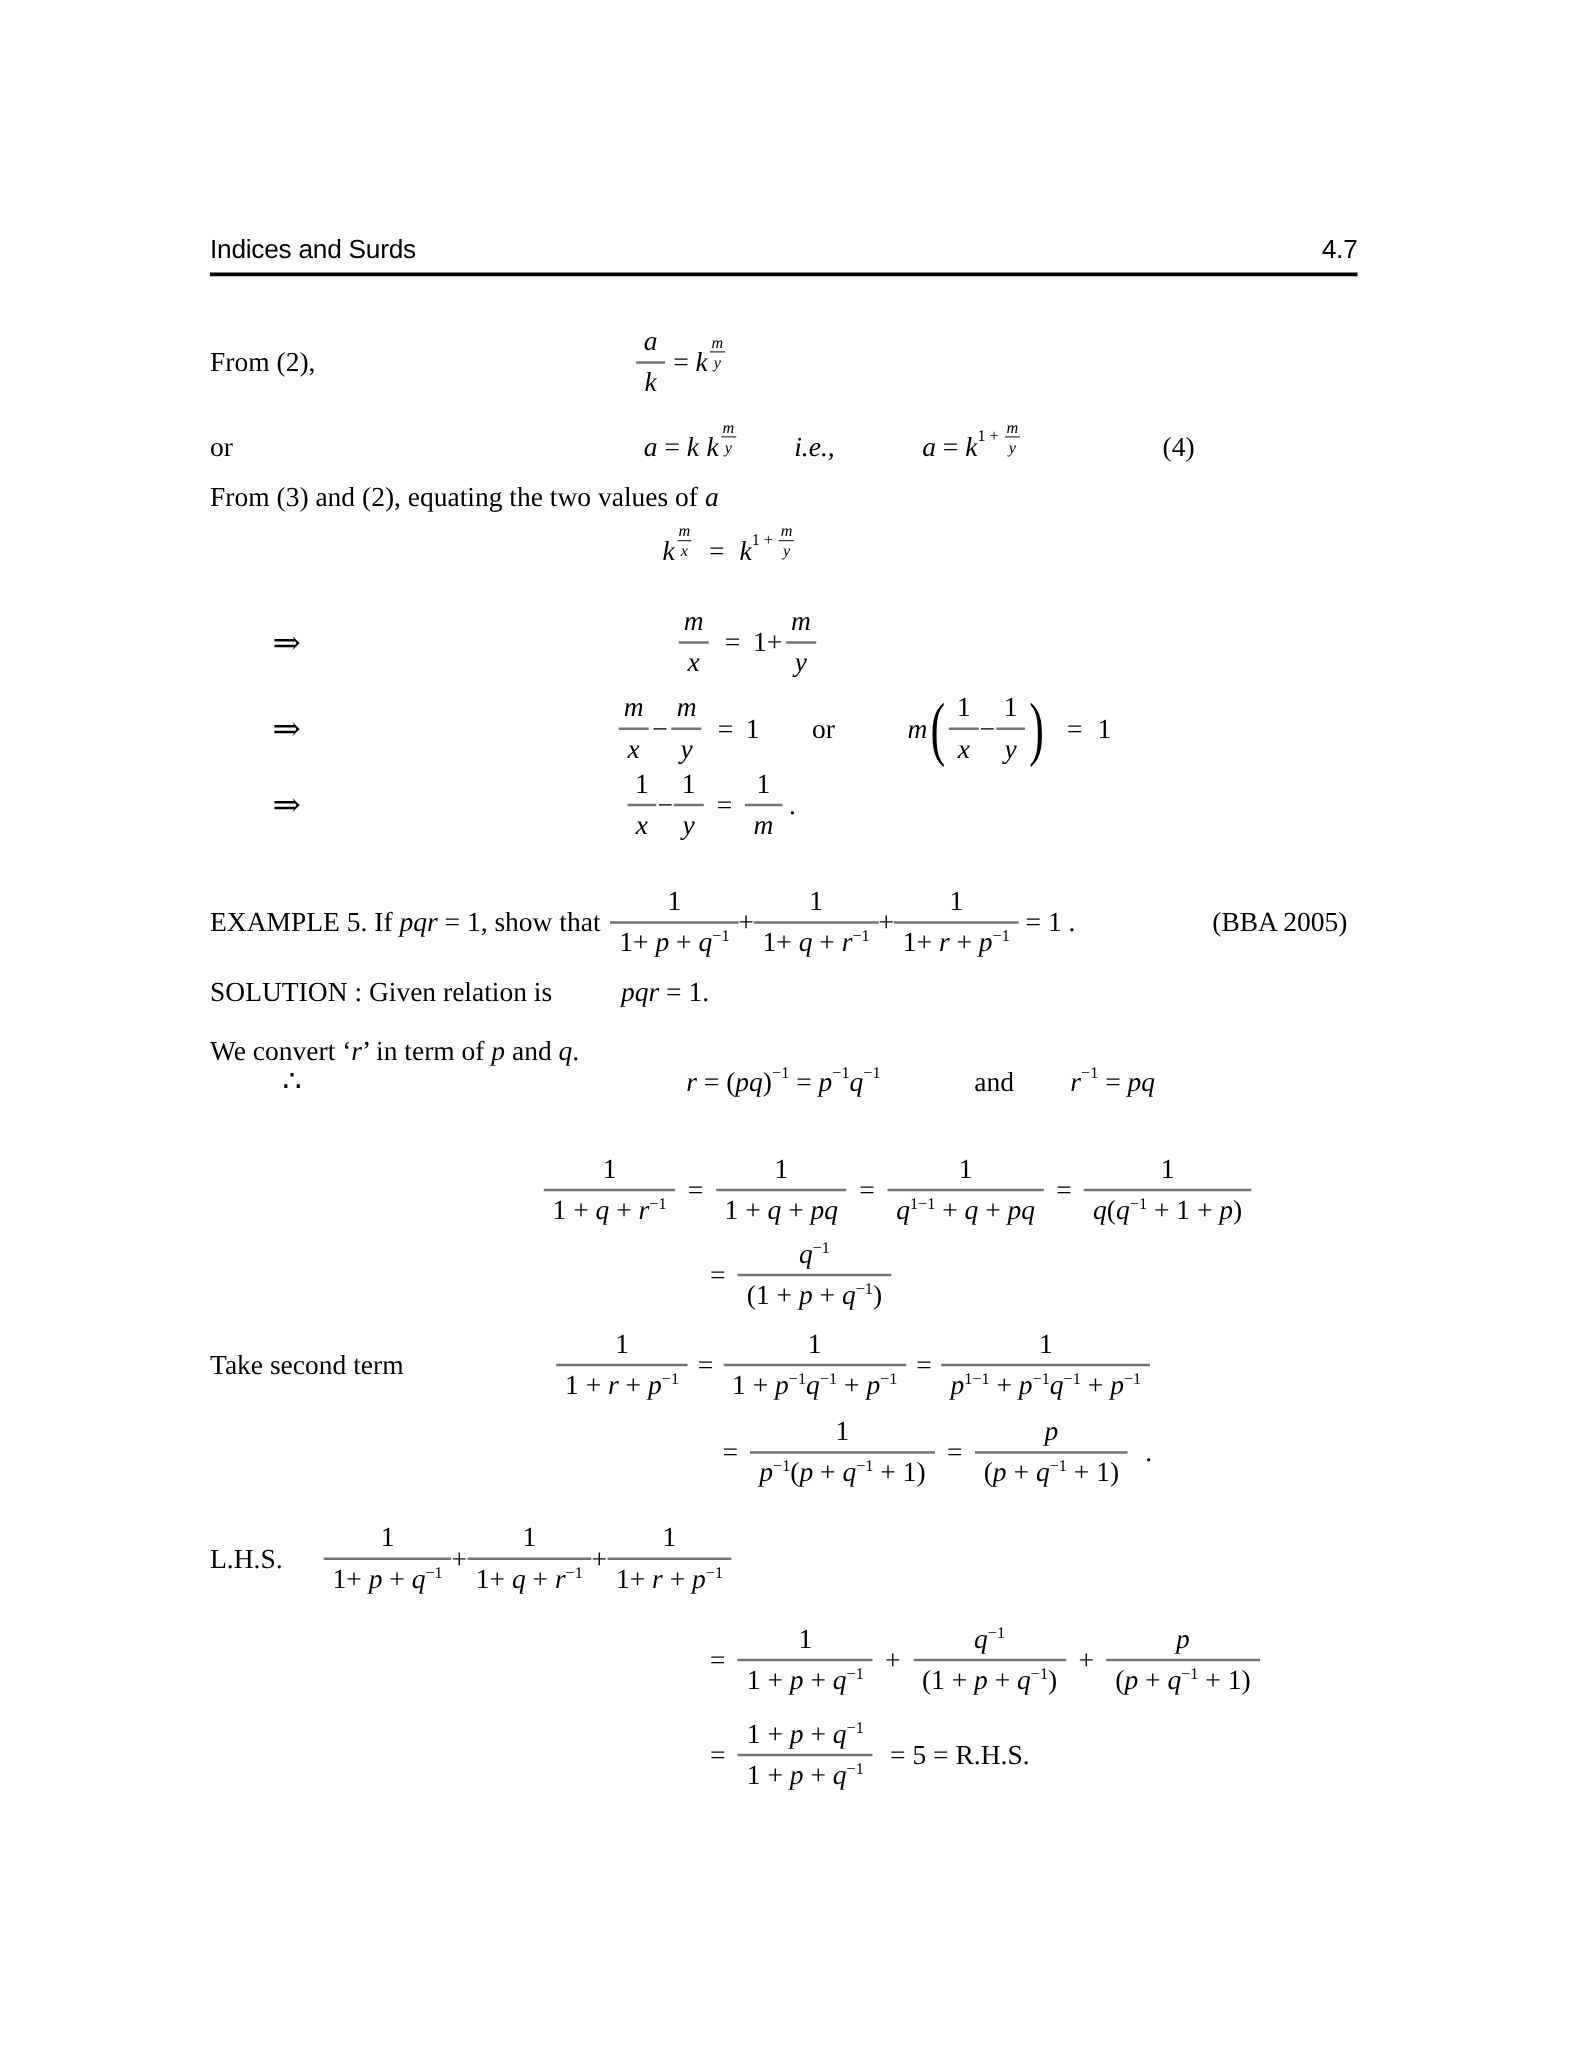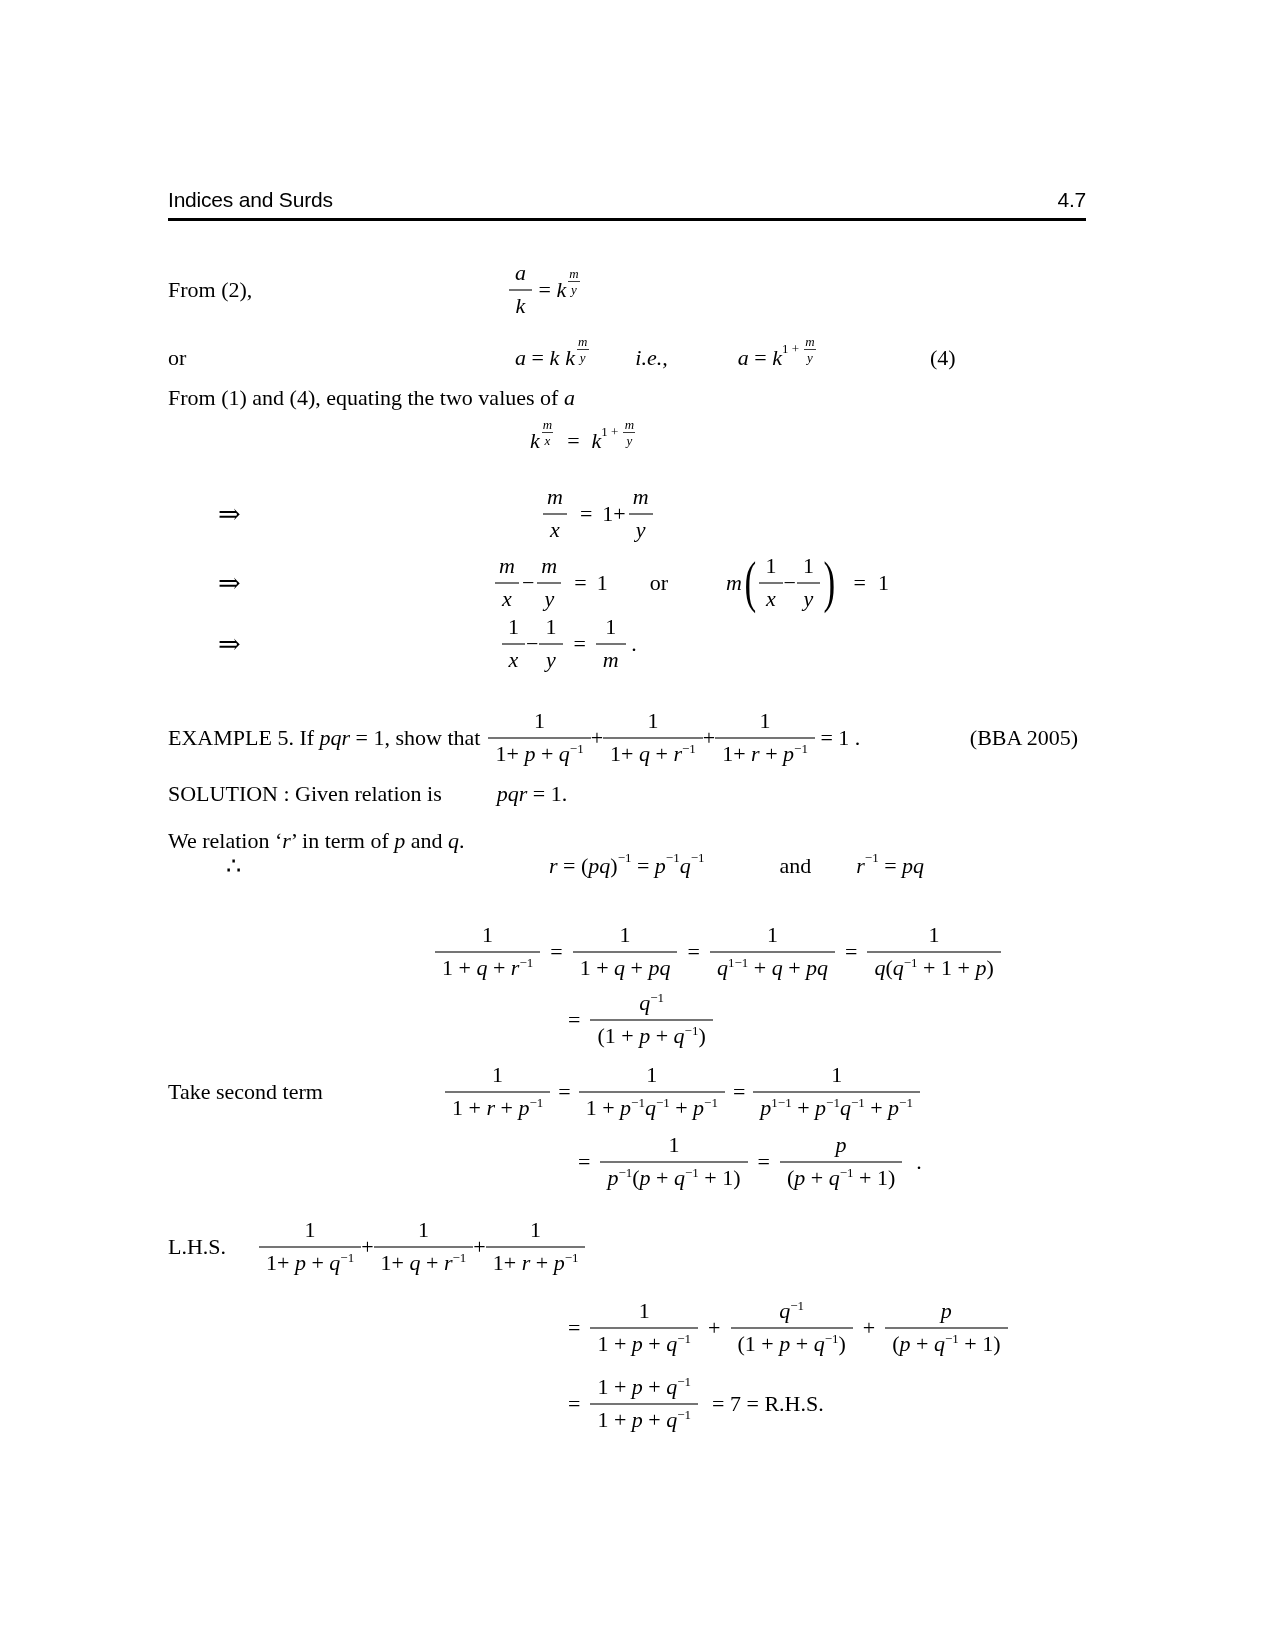--- a/index.html
+++ b/index.html
@@ -123,21 +123,21 @@
         <span class="sup"><span class="rm">1 + </span><span class="frac">
             <span class="num"><span class="it">m</span></span>
             <span class="den"><span class="it">y</span></span>
           </span></span>
       </span>
     <span class="tag"><span class="rm">(4)</span></span>
   </div>
 
   <div class="row r2">
     <span class="lbl">
-        <span class="rm">From (1) and (4), equating the two values of </span>
+        <span class="rm">From (3) and (2), equating the two values of </span>
         <span class="it">a</span>
       </span>
   </div>
 
   <div class="row r3">
     <span class="eq">
         <span class="it">k</span>
         <span class="sup"><span class="frac">
             <span class="num"><span class="it">m</span></span>
             <span class="den"><span class="it">x</span></span>
@@ -270,21 +270,21 @@
         <span class="bf">SOLUTION</span>
         <span class="rm"> : Given relation is</span>
         <span class="gap" style="width: 55px;"></span>
         <span class="it">pqr</span>
         <span class="rm"> = 1.</span>
       </span>
   </div>
 
   <div class="row r9">
     <span class="lbl">
-        <span class="rm">We relation ‘</span>
+        <span class="rm">We convert ‘</span>
         <span class="it">r</span>
         <span class="rm">’ in term of </span>
         <span class="it">p</span>
         <span class="rm"> and </span>
         <span class="it">q</span>
         <span class="rm">.</span>
       </span>
   </div>
 
   <div class="row r10">
@@ -449,17 +449,17 @@
 
   <div class="row r18">
     <span class="eq">
         <span class="rm">=</span>
         <span class="gap" style="width: 10px;"></span>
         <span class="frac">
           <span class="num"><span class="rm">1 + </span><span class="it">p</span><span class="rm"> + </span><span class="it">q</span><span class="sup"><span class="rm">−1</span></span></span>
           <span class="den"><span class="rm">1 + </span><span class="it">p</span><span class="rm"> + </span><span class="it">q</span><span class="sup"><span class="rm">−1</span></span></span>
         </span>
         <span class="gap" style="width: 14px;"></span>
-        <span class="rm">= 7 = R.H.S.</span>
+        <span class="rm">= 5 = R.H.S.</span>
       </span>
   </div>
 
 </div>
 
 </body></html>

